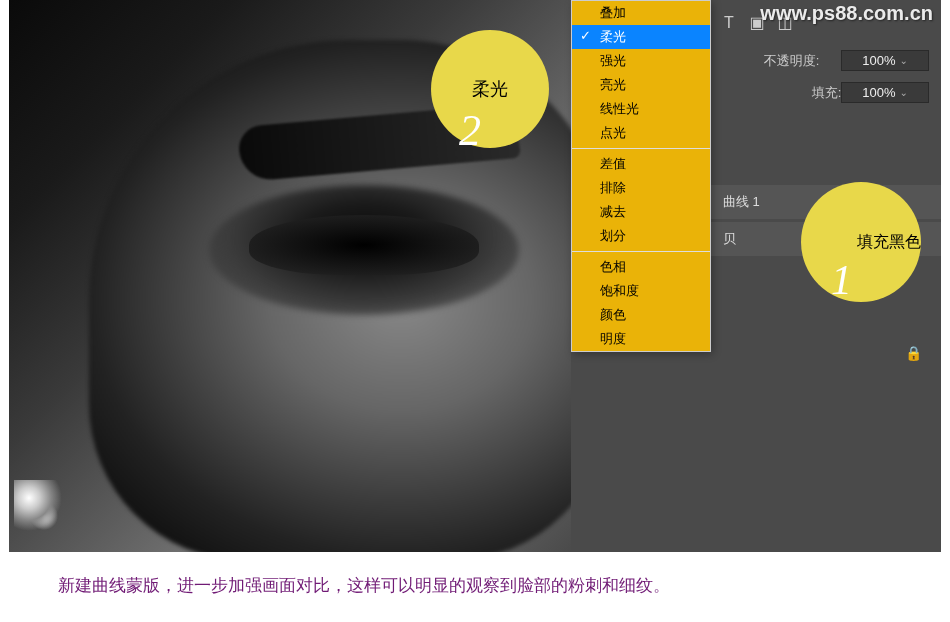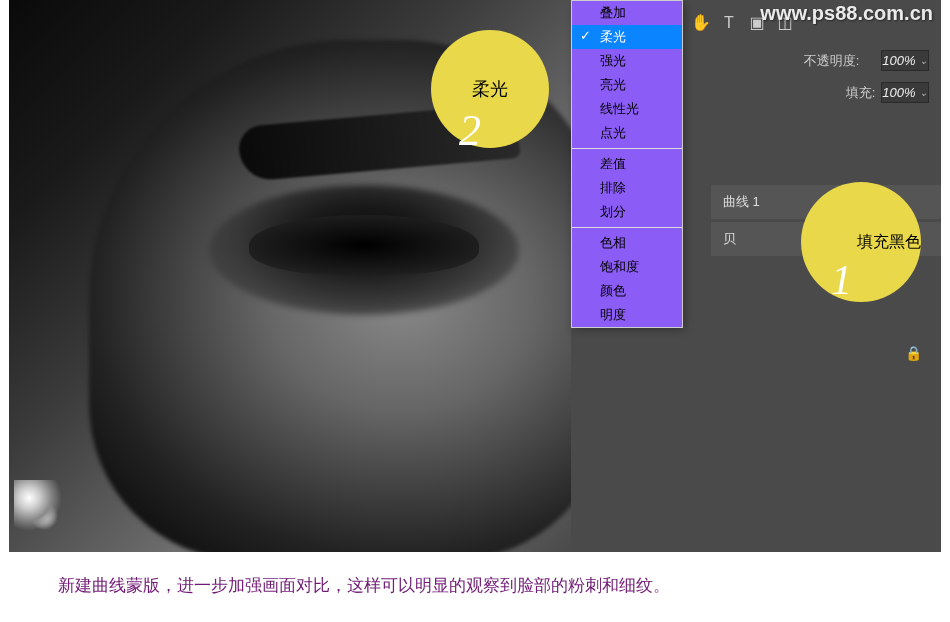--- a/index.html
+++ b/index.html
@@ -19,32 +19,32 @@
   
   .earring { position: absolute; left: 5px; top: 480px; width: 50px; height: 60px; background: radial-gradient(circle at 30% 30%, #fff 0%, #ccc 20%, #888 40%, transparent 60%), radial-gradient(circle at 60% 60%, #fff 0%, #aaa 15%, transparent 30%); filter: blur(0.5px); }
   
   .panel-area { position: absolute; left: 562px; top: 0; width: 370px; height: 552px; background: #4a4a4a; }
   
   .top-toolbar { position: absolute; top: 0; right: 0; height: 45px; width: 260px; background: #4a4a4a; display: flex; align-items: center; gap: 8px; padding: 6px 10px; }
   
   .tool-icon { width: 20px; height: 20px; display: flex; align-items: center; justify-content: center; color: #ccc; font-size: 16px; }
   
   .opacity-row { position: absolute; top: 50px; right: 12px; display: flex; align-items: center; gap: 22px; color: #ccc; font-size: 13px; }
-  .fill-row { position: absolute; top: 82px; right: 12px; display: flex; align-items: center; gap: 6px; color: #ccc; font-size: 13px; }
+  .fill-row { position: absolute; top: 82px; right: 12px; display: flex; align-items: center; gap: 0; color: #ccc; font-size: 13px; }
   
-  .value-box { background: #3a3a3a; border: 1px solid #2a2a2a; padding: 2px 0; color: #eee; font-size: 13px; display: inline-flex; align-items: center; gap: 4px; font-style: italic; }
+  .value-box { background: #3a3a3a; border: 1px solid #2a2a2a; padding: 2px 20px; color: #eee; font-size: 13px; display: inline-flex; align-items: center; gap: 4px; }
   .value-box::after { content: '⌄'; font-size: 10px; color: #aaa; }
   
   .layer-row { position: absolute; left: 140px; height: 34px; width: 240px; background: #555; display: flex; align-items: center; padding: 0 12px; color: #ddd; font-size: 13px; }
   .layer-curves { top: 185px; }
   .layer-copy { top: 222px; }
   
   .lock-icon { position: absolute; right: 18px; top: 345px; color: #aaa; font-size: 14px; }
   
-  .dropdown-menu { position: absolute; left: 562px; top: 0; width: 112px; background: #8b5cf6; border: 1px solid #ccc; box-shadow: 2px 2px 8px rgba(0,0,0,0.3); z-index: 10; }
+  .dropdown-menu { position: absolute; left: 562px; top: 0; width: 140px; background: #eab308; border: 1px solid #ccc; box-shadow: 2px 2px 8px rgba(0,0,0,0.3); z-index: 10; }
   
   .menu-item { padding: 3px 12px 3px 28px; font-size: 13px; color: #000; cursor: pointer; position: relative; }
   .menu-item.selected { background: #0a84ff; color: #fff; }
   .menu-item.selected::before { content: '✓'; position: absolute; left: 8px; }
   .menu-divider { height: 1px; background: #ddd; margin: 3px 0; }
   
   .annotation-1 { position: absolute; left: 792px; top: 182px; width: 120px; height: 120px; background: #e8d84a; border-radius: 50%; display: flex; flex-direction: column; align-items: flex-end; justify-content: center; z-index: 5; }
   .annotation-1-text { color: #000; font-size: 16px; font-weight: 500; }
   .annotation-1-num { position: absolute; bottom: -2px; left: 30px; color: #fff; font-size: 42px; font-style: italic; font-family: Georgia, serif; }
   
@@ -103,20 +103,21 @@
   <div class="dropdown-menu">
     <div class="menu-item">叠加</div>
     <div class="menu-item selected">柔光</div>
     <div class="menu-item">强光</div>
     <div class="menu-item">亮光</div>
     <div class="menu-item">线性光</div>
     <div class="menu-item">点光</div>
     <div class="menu-divider"></div>
     <div class="menu-item">差值</div>
     <div class="menu-item">排除</div>
+    <div class="menu-item">减去</div>
     <div class="menu-item">划分</div>
     <div class="menu-divider"></div>
     <div class="menu-item">色相</div>
     <div class="menu-item">饱和度</div>
     <div class="menu-item">颜色</div>
     <div class="menu-item">明度</div>
   </div>
 
   <div class="annotation-1">
     <span class="annotation-1-text">填充黑色</span>

